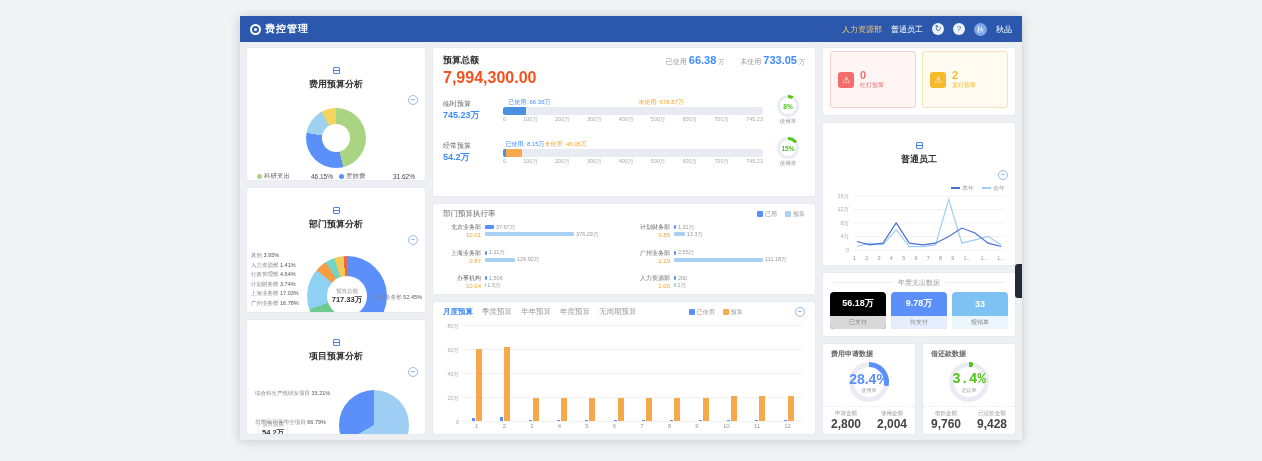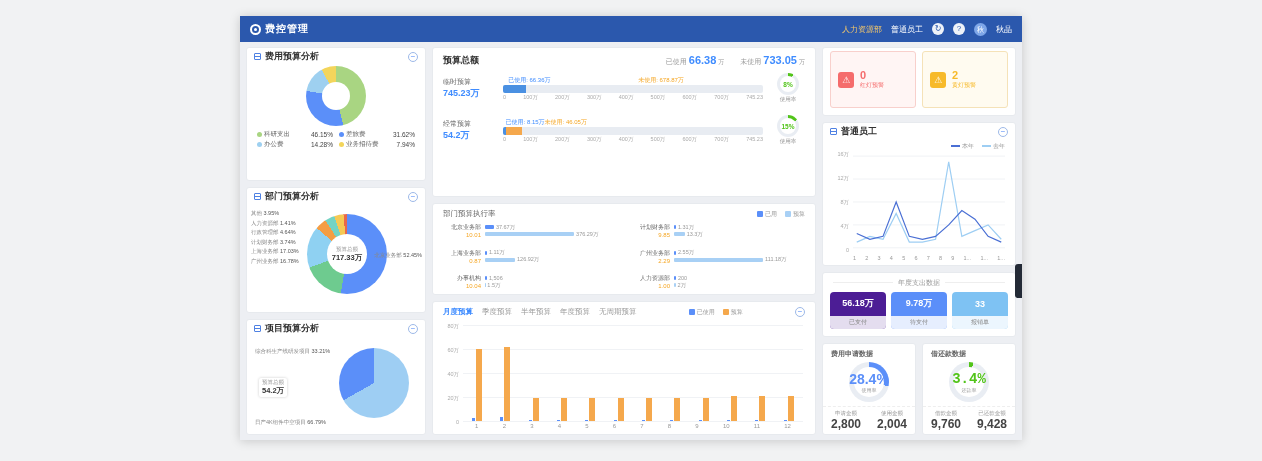--- a/index.html
+++ b/index.html
@@ -15,21 +15,21 @@
 .nav-link{cursor:pointer;}
 .nav-link.role{color:#f7c96a;}
 .nav-icon{width:12px;height:12px;border-radius:50%;background:rgba(255,255,255,.92);color:#2b58ad;font-size:8px;line-height:12px;text-align:center;cursor:pointer;}
 .avatar{width:13px;height:13px;border-radius:50%;background:#7ea6e8;color:#fff;font-size:7px;line-height:13px;text-align:center;}
 
 .content{display:flex;gap:6px;padding:5px 6px;height:398px;}
 .col-left{width:180px;display:flex;flex-direction:column;gap:6px;}
 .col-mid{flex:1;display:flex;flex-direction:column;gap:6px;min-width:0;}
 .col-right{width:194px;display:flex;flex-direction:column;gap:6px;}
 .panel{background:#fff;border-radius:3px;border:1px solid #e7eaee;display:flex;flex-direction:column;overflow:hidden;}
-.panel-hd{display:flex;align-items:center;gap:4px;padding:2px 7px 3px;}
+.panel-hd{display:flex;align-items:center;gap:4px;padding:19px 7px 3px;flex-direction:column;}
 .t-icon{width:7px;height:7px;border:1px solid #4f81e3;border-radius:1px;background:linear-gradient(#fff 45%,#4f81e3 45%,#4f81e3 60%,#fff 60%);}
 .panel-title{font-size:9px;font-weight:bold;color:#333;}
 .collapse{margin-left:auto;width:10px;height:10px;border:1px solid #9db9e8;border-radius:50%;color:#5b8ff9;font-size:8px;line-height:8px;text-align:center;cursor:pointer;}
 
 .donut{border-radius:50%;position:relative;}
 .hole{position:absolute;background:#fff;border-radius:50%;display:flex;flex-direction:column;align-items:center;justify-content:center;}
 
 .p-expense{height:134px;}
 .expense-body{flex:1;display:flex;flex-direction:column;align-items:center;}
 .exp-donut{width:60px;height:60px;}
@@ -272,20 +272,21 @@
               <span class="bt-value">66.38</span>
               <span class="bt-unit">万</span>
             </span>
             <span class="bt-stat">
               <span class="bt-label">未使用</span>
               <span class="bt-value">733.05</span>
               <span class="bt-unit">万</span>
             </span>
           </div>
         </div>
+        <div class="budget-amount">7,994,300.00</div>
 
         <div class="pb-row">
           <div class="pb-info">
             <div class="pb-name">临时预算</div>
             <div class="pb-total">745.23万</div>
           </div>
           <div class="pb-main">
             <div class="pb-labels">
               <span class="pb-used-label" style="left: 2%;">已使用: 66.36万</span>
               <span class="pb-unused-label" style="left: 52%;">未使用: 678.87万</span>
@@ -624,21 +625,21 @@
         </div>
       </div>
 
       <div class="panel p-annual">
         <div class="annual-hd">
           <i></i>
             <span class="annual-title">年度支出数据</span>
             <i></i>
         </div>
         <div class="annual-body">
-          <div class="chip" style="background: #4c1d95;">
+          <div class="chip" style="background: #000000;">
             <span class="chip-val">56.18万</span>
             <span class="chip-label">已支付</span>
           </div>
           <div class="chip" style="background: rgb(91, 143, 249);">
             <span class="chip-val">9.78万</span>
             <span class="chip-label">待支付</span>
           </div>
           <div class="chip" style="background: rgb(126, 194, 243);">
             <span class="chip-val">33</span>
             <span class="chip-label">报销单</span>

